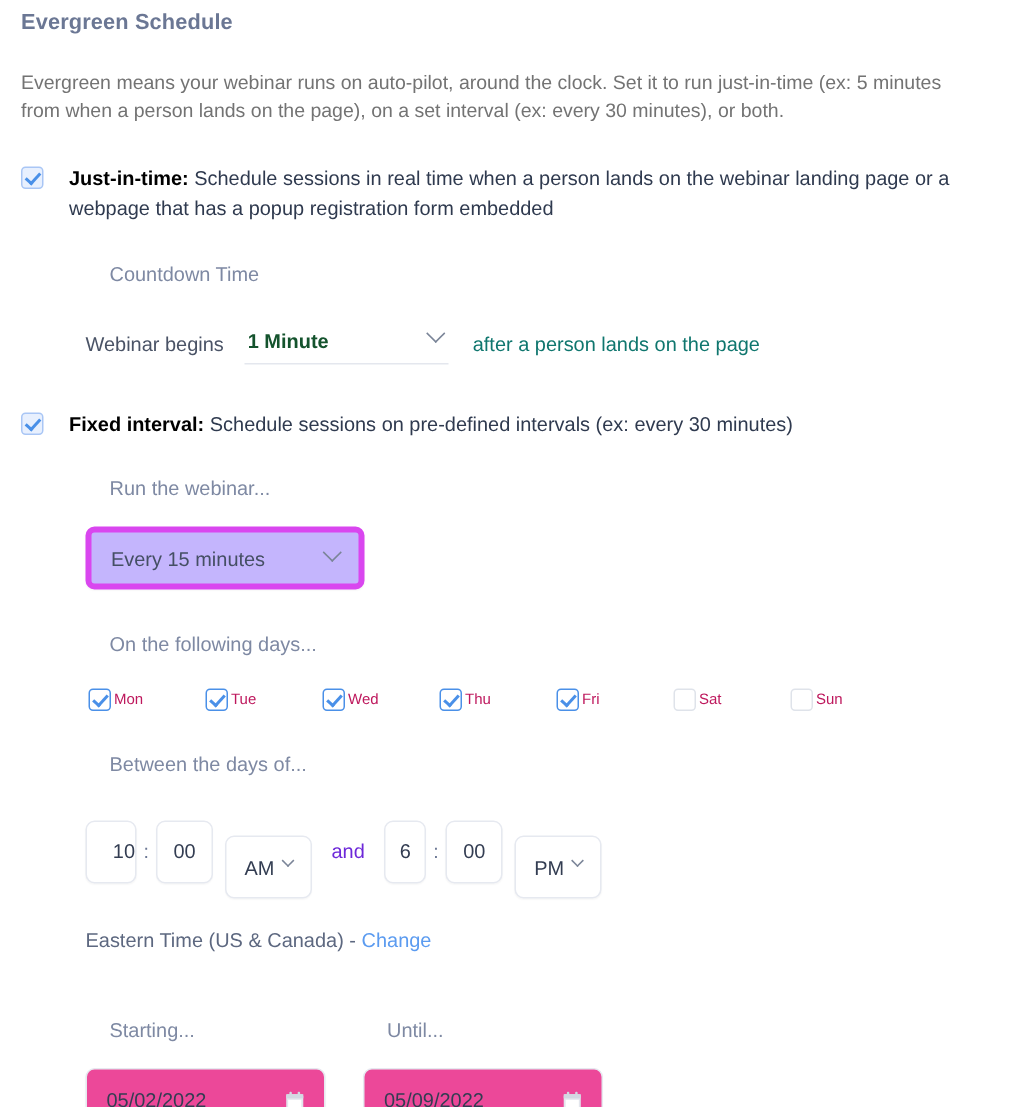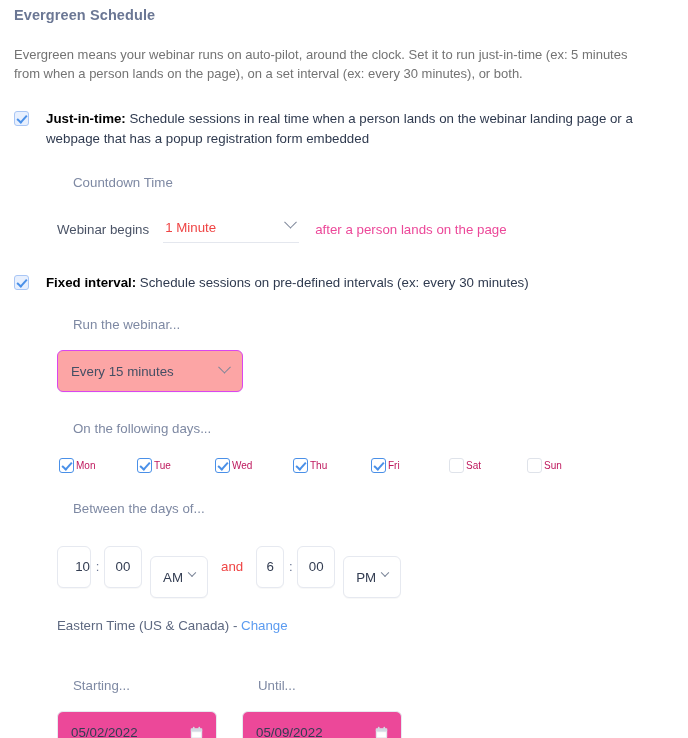--- a/index.html
+++ b/index.html
@@ -102,36 +102,36 @@
     font-size: 13.3px;
     color: #4a5366;
   }
   .u-select {
     position: relative;
     width: 136px;
     margin: 0 16px 0 14px;
     border-bottom: 1px solid #e4e7ee;
     padding: 4px 2px 7px 2px;
     font-size: 13.3px;
-    font-weight: normal;
-    color: #ef4444;
+    font-weight: bold;
+    color: #14532d;
   }
   .u-select .chev {
     position: absolute;
     right: 4px; top: 6px;
   }
-  .after-text { color: #ec4899; }
+  .after-text { color: #0f766e; }
 
   
   .b-select {
     width: 186px;
     height: 42px;
-    border: 1px solid #d946ef;
+    border: 4px solid #d946ef;
     border-radius: 6px;
-    background: #fca5a5;
+    background: #c4b5fd;
     display: flex;
     align-items: center;
     justify-content: space-between;
     padding: 0 13px;
     font-size: 13.3px;
     color: #454f64;
     margin-top: 18px;
     box-shadow: 0 1px 1px rgba(16,24,40,.03);
   }
 
@@ -192,21 +192,21 @@
   }
   .colon {
     width: 13px;
     text-align: center;
     color: #6b7794;
     font-size: 13px;
   }
   .and {
     margin: 0 13px;
     font-size: 13.3px;
-    color: #ef4444;
+    color: #6d28d9;
   }
 
   .tz {
     margin-top: 20px;
     font-size: 13.3px;
     color: #5d6880;
   }
   .tz a {
     color: #5b9bf0;
     text-decoration: none;

